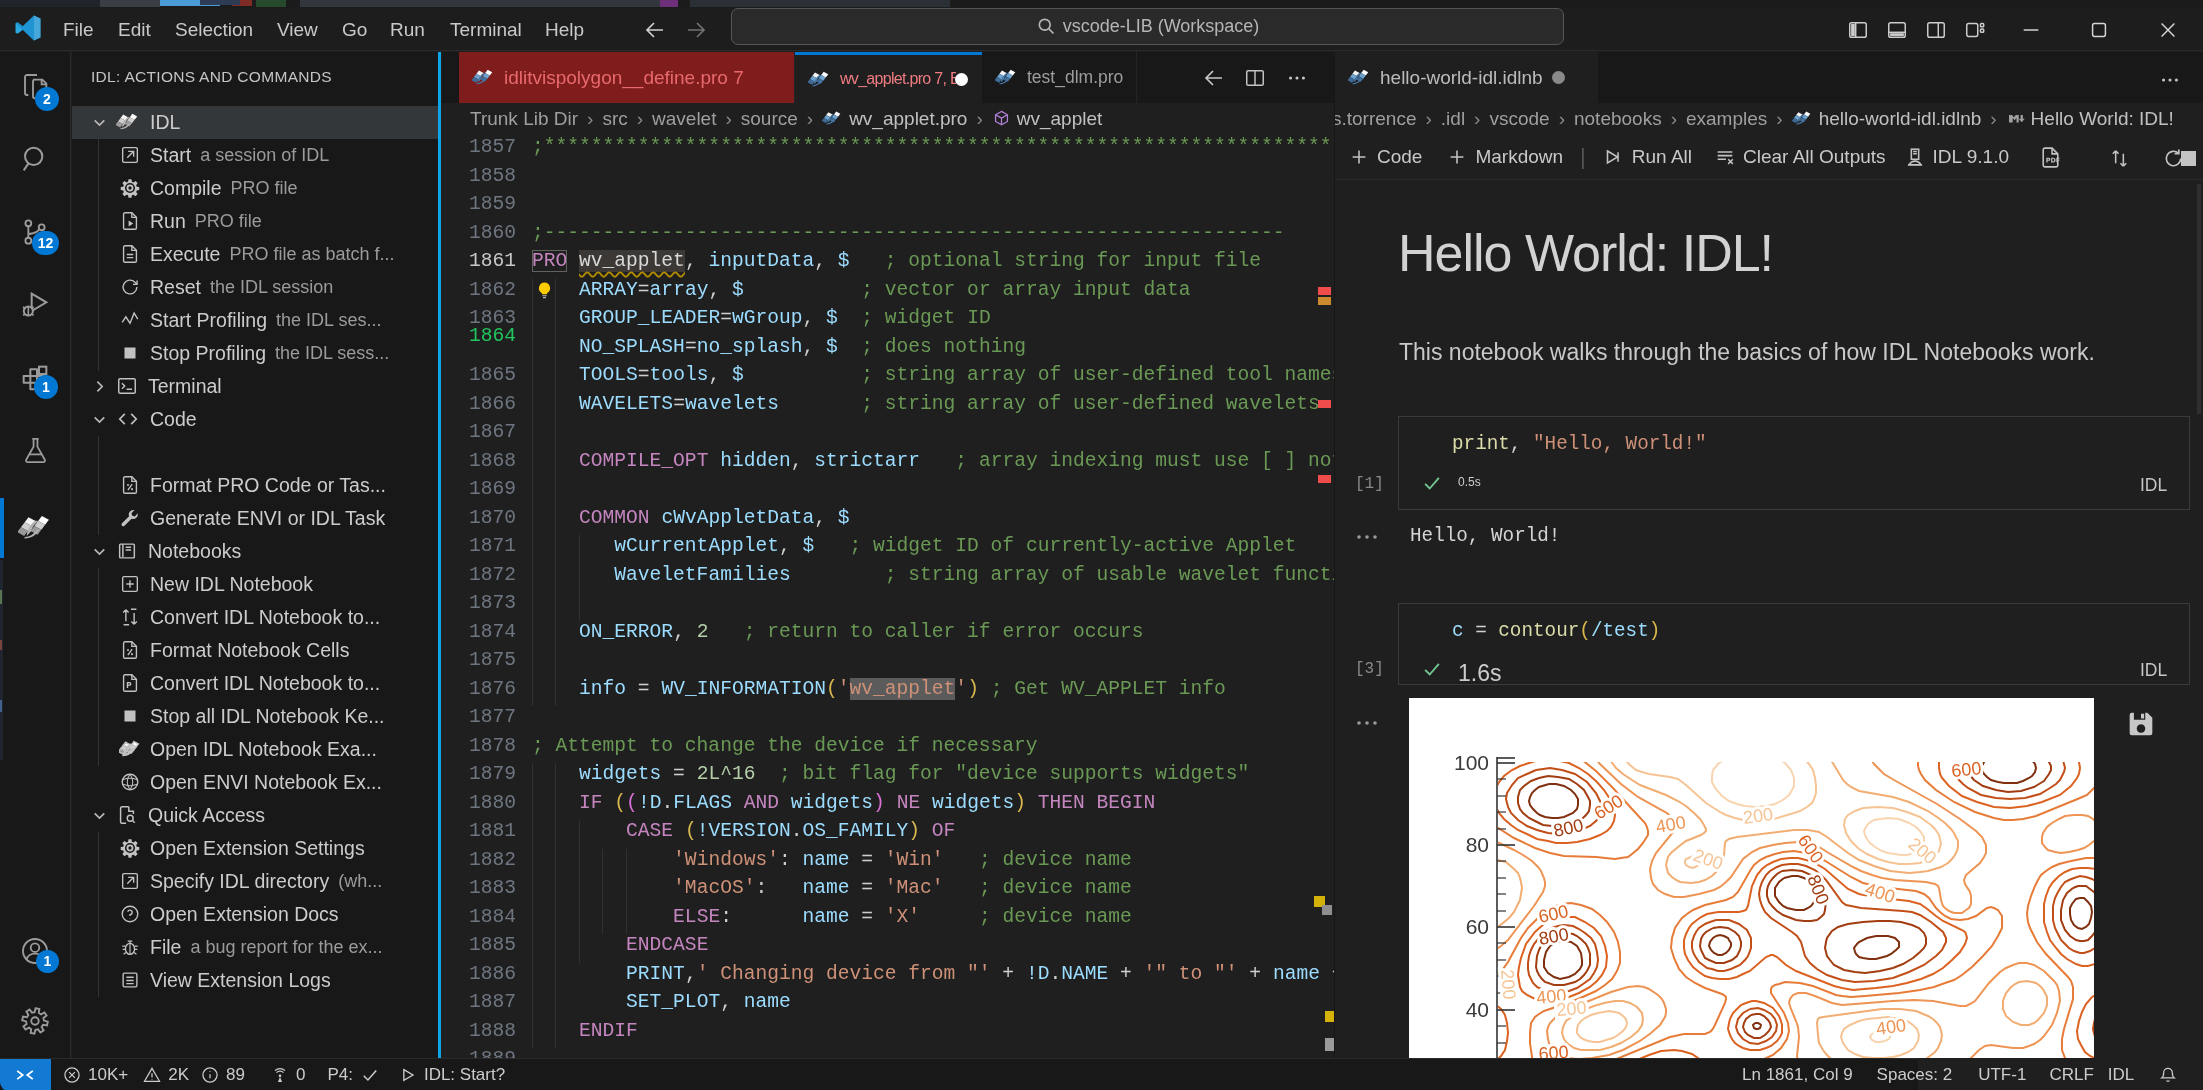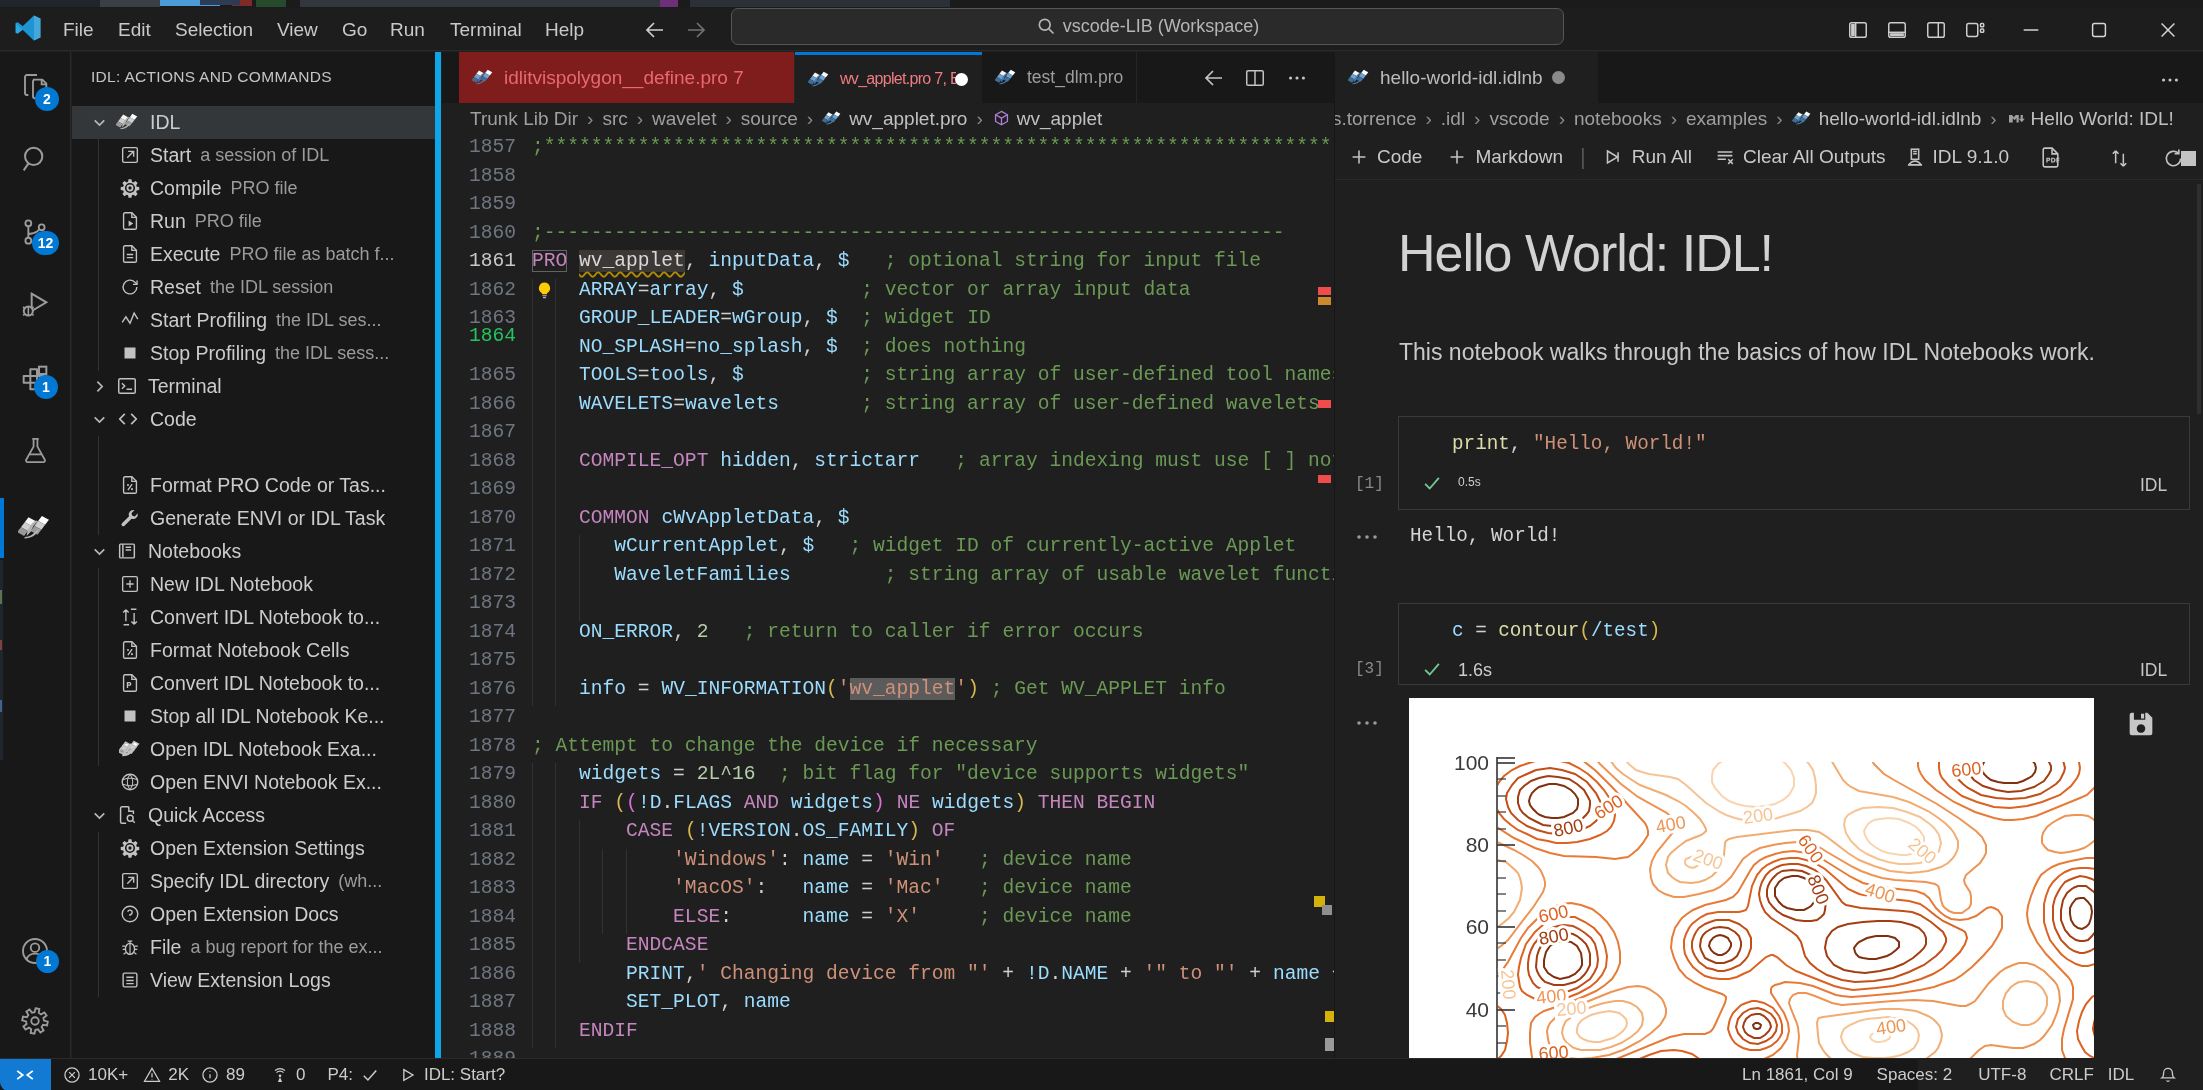--- a/index.html
+++ b/index.html
@@ -171,21 +171,21 @@
       <circle cx="12" cy="9.5" r="3.2"></circle>
       <path d="M5.5 18.6c1-3 3.2-4.6 6.5-4.6s5.5 1.6 6.5 4.6"></path>
     </svg>
   <circle-b class="abs" style="left:36px;top:898px;width:23px;height:23px;background:#0078d4;border-radius:50%;color:#fff;font-size:14px;font-weight:bold;text-align:center;line-height:23px;display:block">1</circle-b>
   <svg class="abs" style="left:19px;top:953px" width="32" height="32" viewBox="0 0 24 24" fill="none" stroke="#9b9b9b" stroke-width="1.4">
       <circle cx="12" cy="12" r="2.8"></circle>
       <path d="M12.45 2.41 L15.25 2.97 L14.85 5.94 L16.51 7.04 L19.10 5.54 L20.69 7.91 L18.30 9.73 L18.69 11.68 L21.59 12.45 L21.03 15.25 L18.06 14.85 L16.96 16.51 L18.46 19.10 L16.09 20.69 L14.27 18.30 L12.32 18.69 L11.55 21.59 L8.75 21.03 L9.15 18.06 L7.49 16.96 L4.90 18.46 L3.31 16.09 L5.70 14.27 L5.31 12.32 L2.41 11.55 L2.97 8.75 L5.94 9.15 L7.04 7.49 L5.54 4.90 L7.91 3.31 L9.73 5.70 L11.68 5.31 Z"></path>
     </svg>
 </div>
 
-<div class="abs" id="sidebar" style="left:72px;top:52px;width:369px;height:1006px;background:#181818;border-right:6px solid #0ea5e9;overflow:hidden">
+<div class="abs" id="sidebar" style="left:72px;top:52px;width:369px;height:1006px;background:#181818;border-right:3px solid #0ea5e9;overflow:hidden">
   <div class="abs" style="left:19px;top:16px;font-size:15.5px;color:#c5c5c5;letter-spacing:.3px">IDL: ACTIONS AND COMMANDS</div>
   <div class="abs" style="left:0;top:53.5px;width:369px;height:33px;background:#34373a"></div>
   <div class="abs guide" style="left:26px;top:87px;height:232px"></div>
   <div class="abs guide" style="left:26px;top:384px;height:99px"></div>
   <div class="abs guide" style="left:26px;top:516px;height:198px"></div>
   <div class="abs guide" style="left:26px;top:780px;height:165px"></div>
   <div class="trow" style="top:53.5px">
       <svg class="chv" viewBox="0 0 16 16">
         <path d="M3.5 6l4.5 4.5L12.5 6"></path>
       </svg>
@@ -600,21 +600,21 @@
       <circle cx="20" cy="5" r="1.8"></circle>
     </svg>
   <div class="abs mono" style="left:75px;top:473px;font-size:19.3px;color:#d4d4d4;white-space:pre">Hello, World!</div>
 
   <div class="abs" style="left:63px;top:551px;width:792px;height:82px;border:1px solid #3a3a3a;background:#1f1f1f"></div>
   <div class="abs mono" style="left:117px;top:568px;font-size:19.3px;white-space:pre"><span style="color:#9cdcfe">c</span><span style="color:#d0d0d0"> = </span><span style="color:#dcdcaa">contour</span><span style="color:#d9b94d">(</span><span style="color:#9cdcfe">/test</span><span style="color:#d9b94d">)</span></div>
   <div class="abs mono" style="left:20px;top:608px;font-size:16px;color:#8a8a8a">[3]</div>
   <svg class="abs" style="left:86px;top:606px" width="22" height="22" viewBox="0 0 24 24" fill="none" stroke="#73c991" stroke-width="2">
       <path d="M4.5 13 9.5 18 19.5 6.5"></path>
     </svg>
-  <div class="abs" style="left:123px;top:608px;font-size:18px;color:#cdcdcd">1.6s</div>
+  <div class="abs" style="left:123px;top:608px;font-size:23px;color:#cdcdcd">1.6s</div>
   <div class="abs" style="left:805px;top:608px;font-size:17.5px;color:#c5c5c5">IDL</div>
   <svg class="abs" style="left:20px;top:666px" width="24" height="10" viewBox="0 0 24 10" fill="#9a9a9a">
       <circle cx="4" cy="5" r="1.8"></circle>
       <circle cx="12" cy="5" r="1.8"></circle>
       <circle cx="20" cy="5" r="1.8"></circle>
     </svg>
 
   <div class="abs" style="left:74px;top:646px;width:685px;height:360px;background:#fff;overflow:hidden">
     <svg width="685" height="362" viewBox="0 0 685 362">
 <defs>
@@ -726,21 +726,21 @@
       </svg>
     <span style="margin-left:12px"></span>
     <svg viewBox="0 0 24 24">
         <path d="M7 5.5 18 12 7 18.5z" stroke-width="1.6"></path>
       </svg>
       <span>IDL: Start?</span>
   </div>
   <div class="abs sbi" style="left:1742px">
     <span>Ln 1861, Col 9</span>
       <span style="margin-left:24px">Spaces: 2</span>
-      <span style="margin-left:26px">UTF-8</span>
+      <span style="margin-left:26px">UTF-1</span>
       <span style="margin-left:23px">CRLF</span>
       <span style="margin-left:14px">IDL</span>
     <svg style="margin-left:24px" viewBox="0 0 24 24">
         <path d="M12 4a5.2 5.2 0 0 1 5.2 5.2c0 4 1.3 5.6 2.3 6.3H4.5c1-.7 2.3-2.3 2.3-6.3A5.2 5.2 0 0 1 12 4z"></path>
         <path d="M10.3 18.5a1.8 1.8 0 0 0 3.4 0"></path>
       </svg>
   </div>
 </div>
 
 </body></html>

